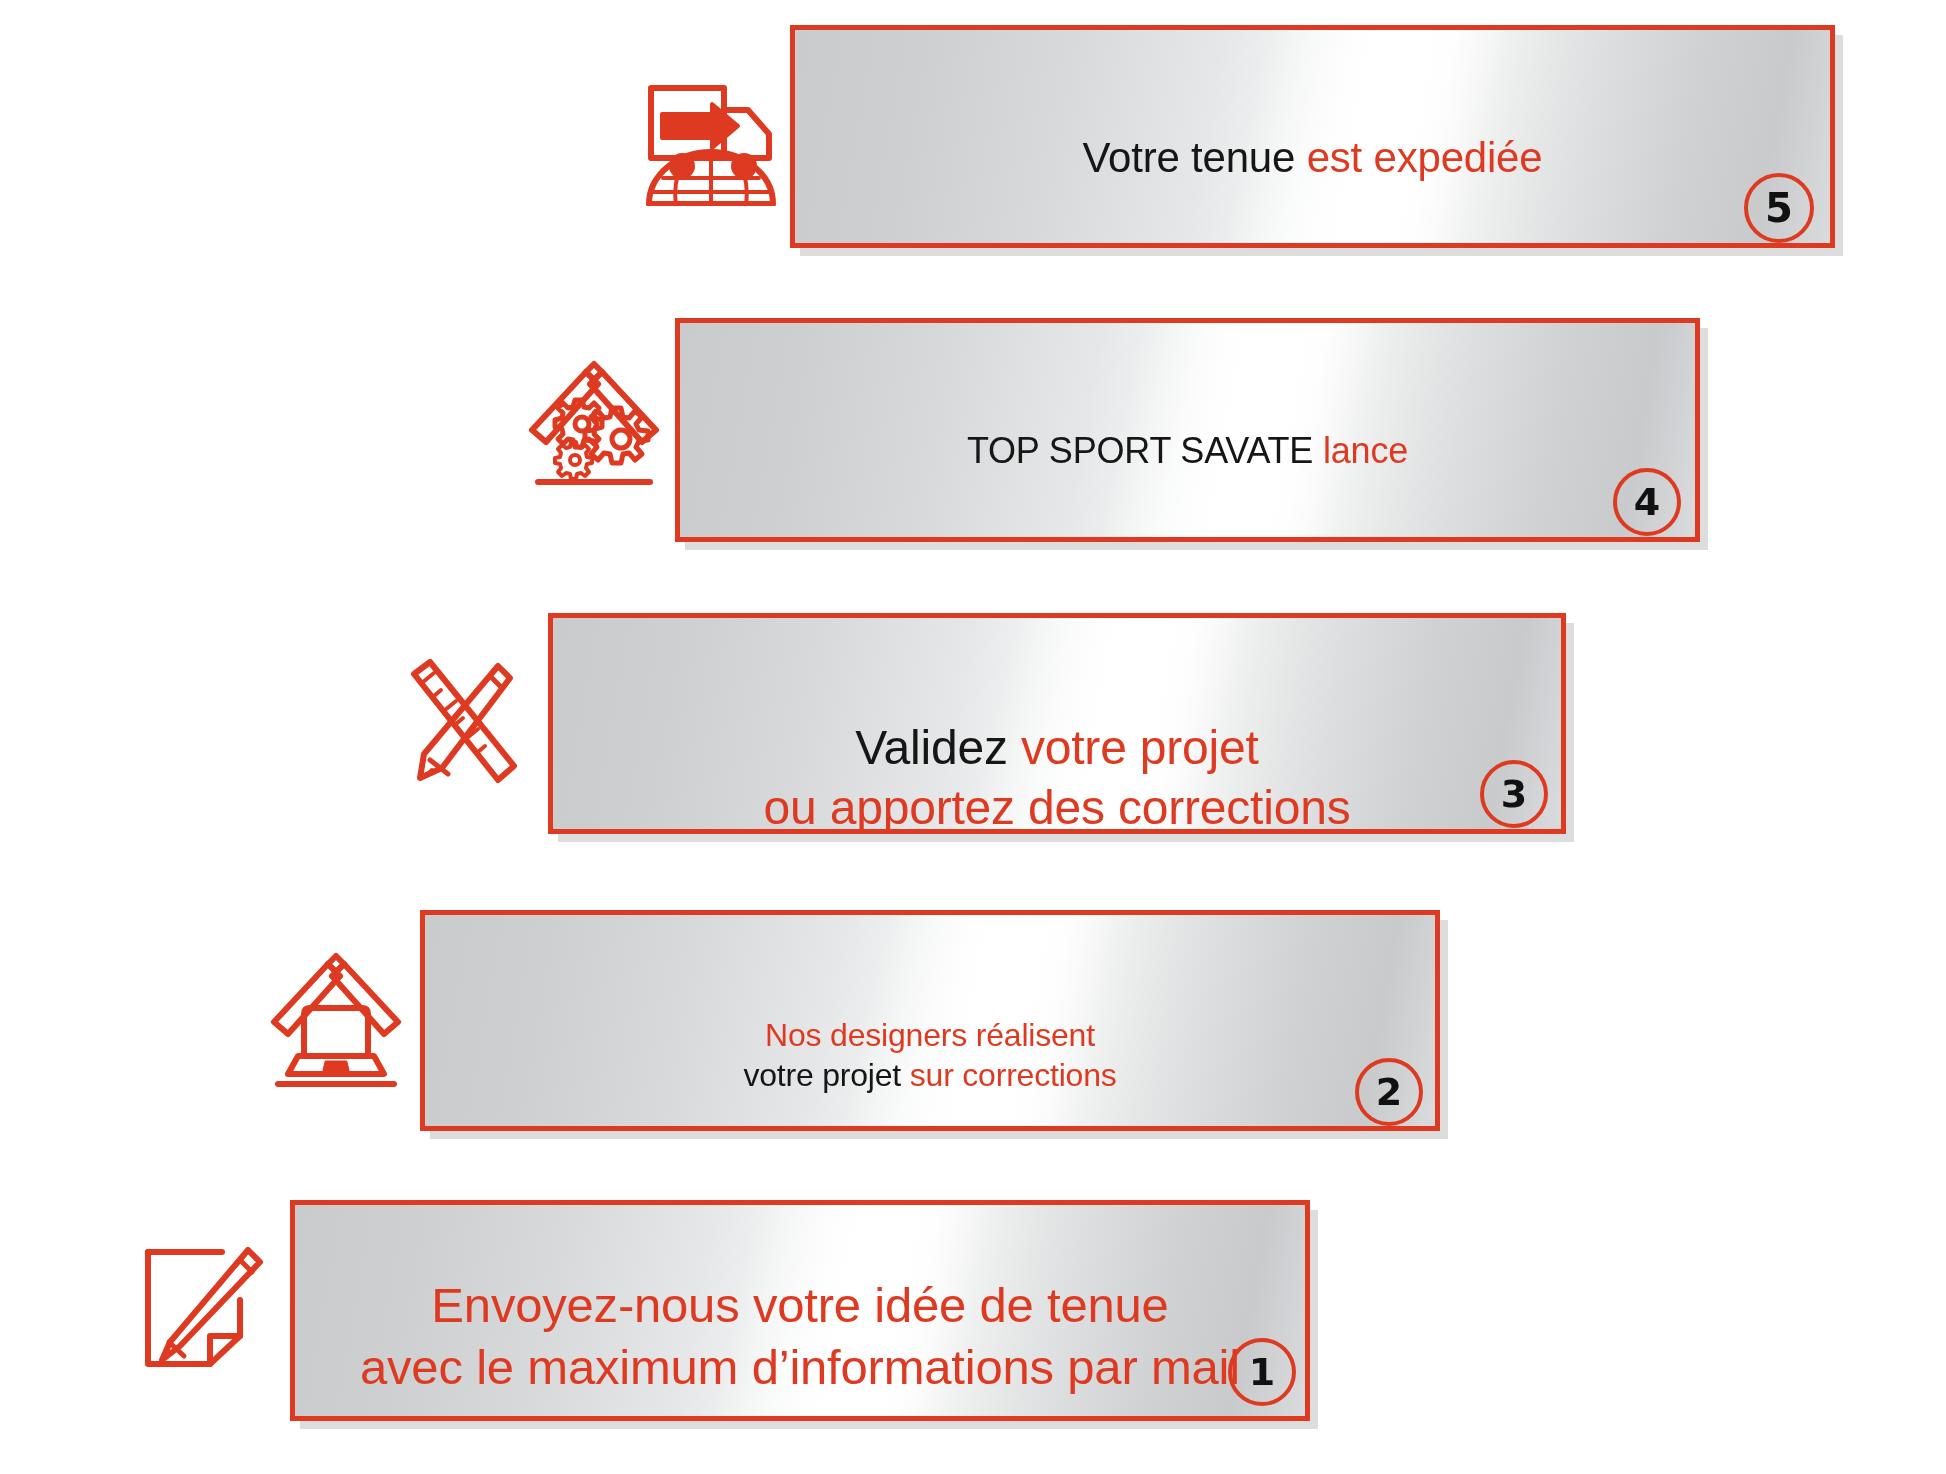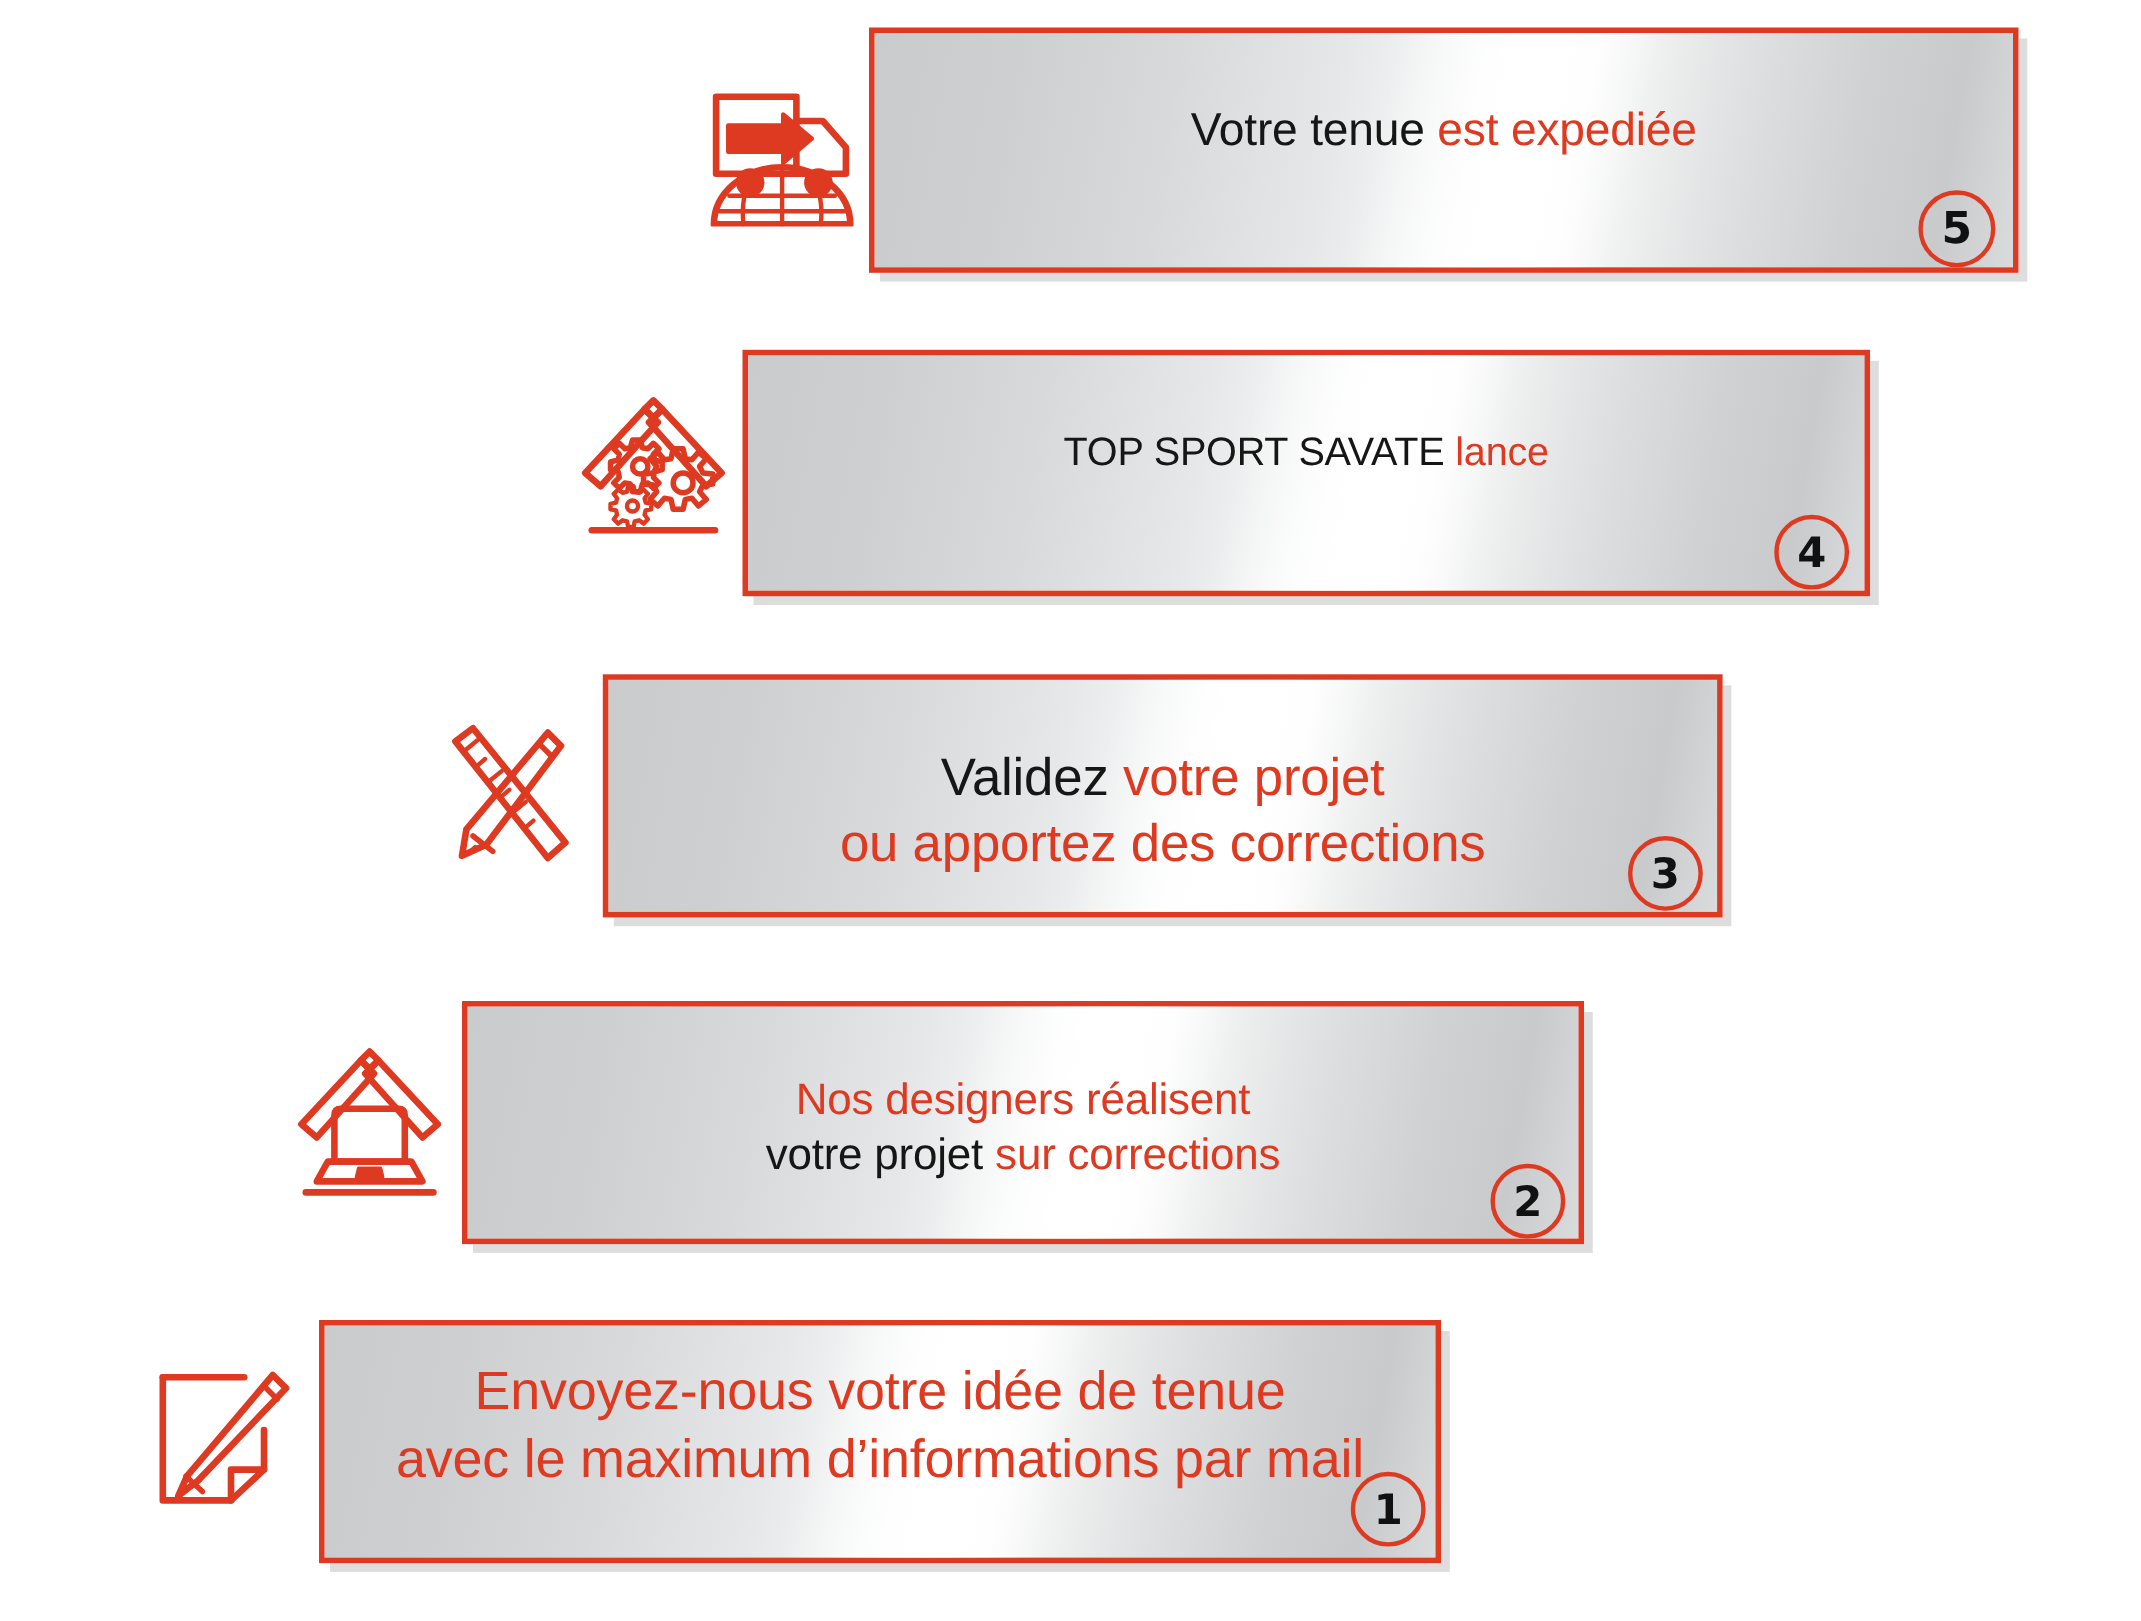--- a/index.html
+++ b/index.html
@@ -48,20 +48,21 @@
 
   
   .plate-text{
     position:absolute;
     left:0;right:0;
     text-align:center;
     z-index:3;
     line-height:1.26;
     color:#1a1a1a;
     letter-spacing:-0.2px;
+    margin-top:40px;
   }
   .plate-text .ln{display:block;white-space:nowrap;}
   .red{color:#DE3A21;}
   .blk{color:#161616;}
 
   
   .badge{
     position:absolute;
     z-index:4;
     border:4px solid #DE3A21;
@@ -219,21 +220,21 @@
 
         <path d="M58 110 h20 l2 8 h-24 Z" fill="#DE3A21" stroke="#DE3A21" stroke-width="3"></path>
 
         <path d="M10 132 H126" stroke-width="6"></path>
       </svg>
     </div>
 
     <div class="plate" style="left:420px;top:910px;width:1020px;height:221px;">
     </div>
 
-    <div class="plate-text" style="left:420px;top:975px;width:1020px;font-size:40px;">
+    <div class="plate-text" style="left:420px;top:975px;width:1020px;font-size:32px;">
       <span class="ln">
         <span class="red">Nos designers réalisent</span>
       </span>
       <span class="ln">
         <span class="blk">votre projet </span><span class="red">sur corrections</span>
       </span>
     </div>
 
     <div class="badge" style="left:1355px;top:1058px;width:60px;height:60px;font-size:38px;">
       <span>2</span>

